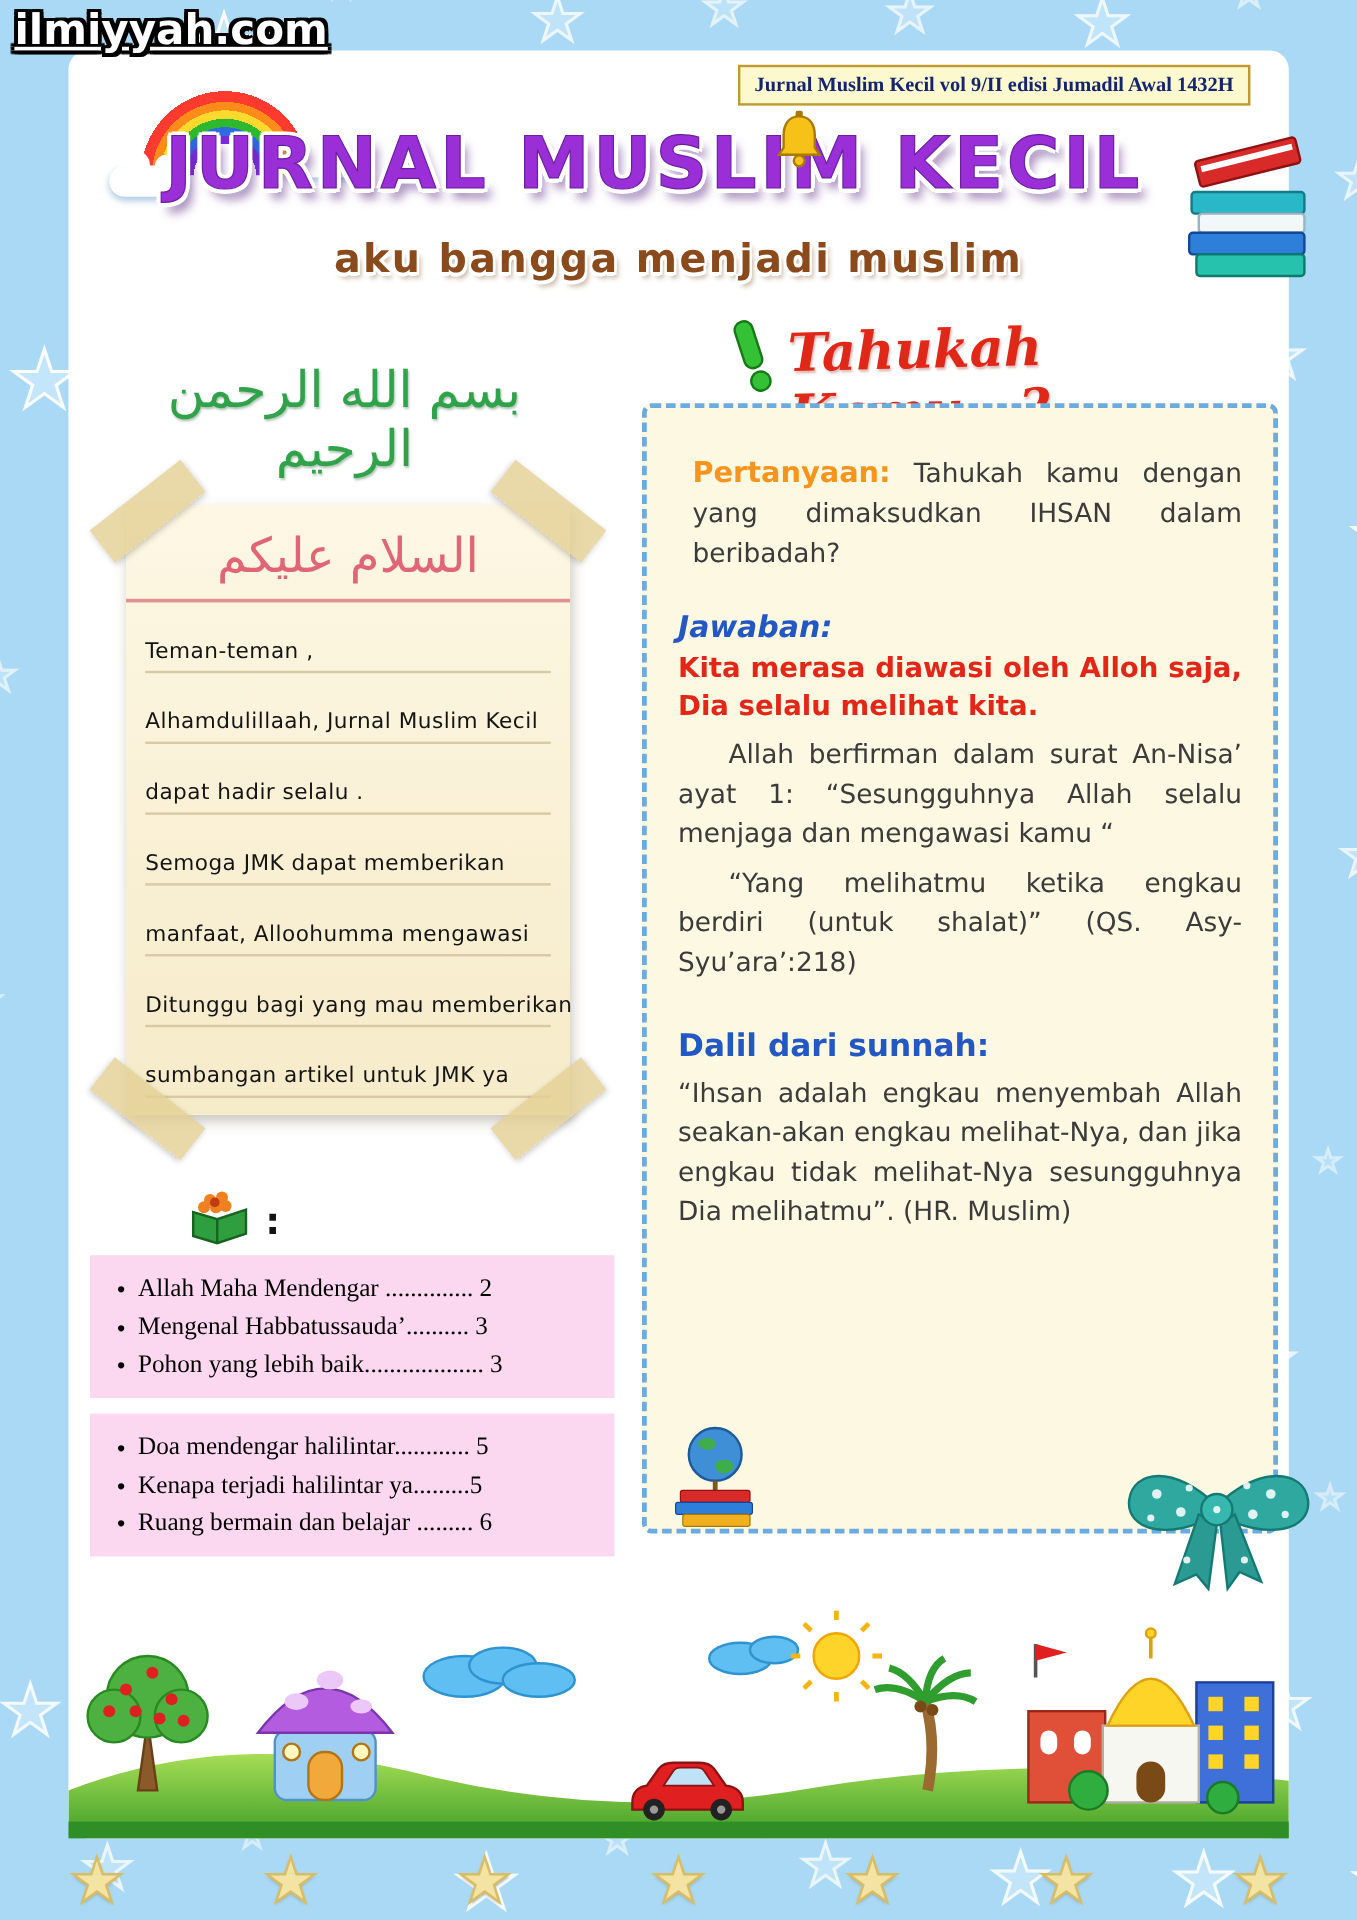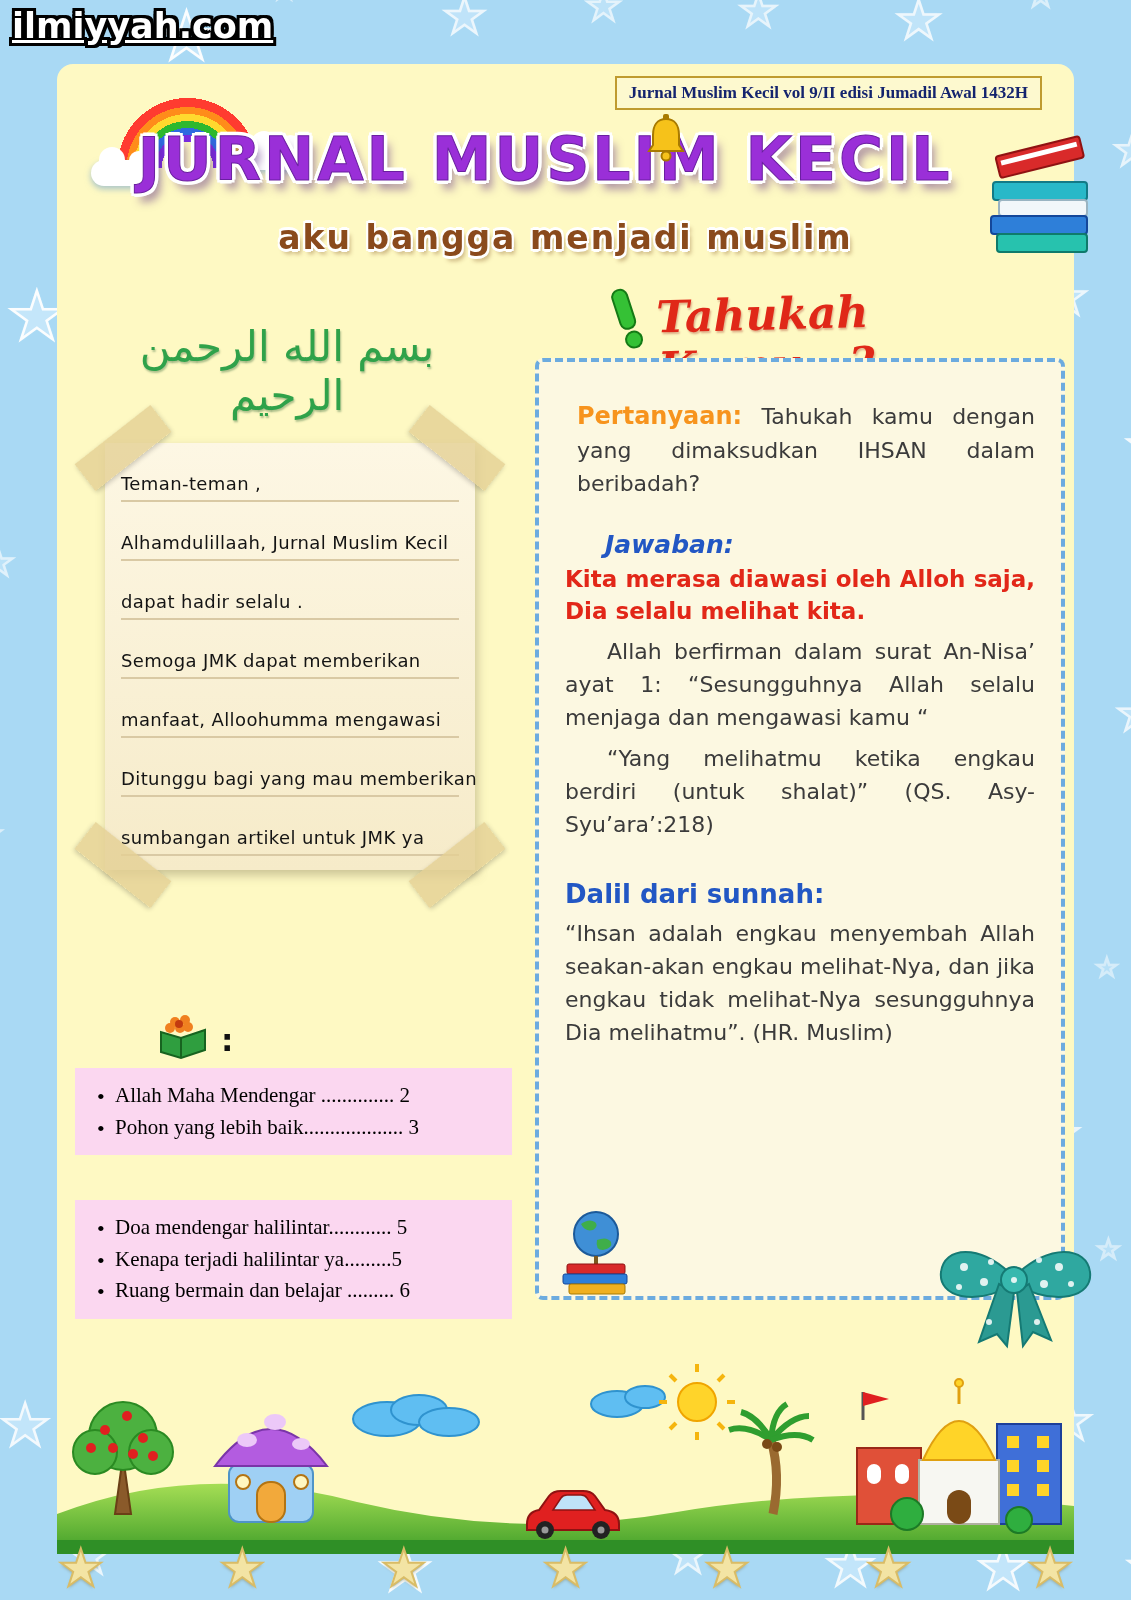--- a/index.html
+++ b/index.html
@@ -22,22 +22,22 @@
   
   .watermark {
     position: absolute; left: 12px; top: 6px; z-index: 6;
     font-size: 35px; font-weight: 800; color: #fff; text-decoration: underline;
     text-shadow: -3px -3px 0 #000, 3px -3px 0 #000, -3px 3px 0 #000, 3px 3px 0 #000,
                  0 3px 0 #000, 0 -3px 0 #000, 3px 0 0 #000, -3px 0 0 #000;
   }
 
   
   .panel {
-    position: absolute; left: 57px; top: 64px; width: 1017px; height: 1490px;
-    background: #fef9c3; border-radius: 16px; z-index: 2;
+    position: absolute; left: 57px; top: 42px; width: 1017px; height: 1490px;
+    background: #ffffff; border-radius: 16px; z-index: 2;
   }
 
   .volume-badge {
     position: absolute; top: 12px; right: 32px;
     background: var(--badge-bg, #fdf9cf); border: 2px solid #bf9b2f;
     color: #14246e; font: 700 17px "Liberation Serif", serif;
     padding: 5px 12px; z-index: 3;
   }
 
   
@@ -132,21 +132,21 @@
   }
 
   .qa-box {
     position: absolute; left: 478px; top: 294px; width: 530px; height: 942px;
     background: var(--qa-box-bg, #fcf8e1);
     border: 4px dashed var(--qa-border-blue, #6cabdf); border-radius: 8px;
     padding: 36px 26px 20px;
   }
   .qa-q { font-size: 22px; line-height: 1.5; text-align: justify; color: #3b3b3b; margin-left: 12px; }
   .q-label { color: var(--label-orange, #f7941d); font-weight: 700; font-size: 24px; }
-  .a-label { display: block; margin-top: 30px; color: var(--label-blue, #2257c4); font-weight: 700; font-style: italic; font-size: 25px; margin-left: 40px; }
+  .a-label { display: block; margin-top: 30px; color: var(--label-blue, #2257c4); font-weight: 700; font-style: italic; font-size: 25px; }
   .qa-a { color: var(--answer-red, #e22718); font-weight: 700; font-size: 23px; line-height: 1.4; text-align: justify; margin-top: 4px; }
   .d-label { display: block; margin-top: 38px; color: var(--label-blue, #2257c4); font-weight: 700; font-size: 26px; }
   .qa-p { font-size: 22px; line-height: 1.5; text-align: justify; color: #3b3b3b; margin-top: 8px; text-indent: 42px; }
   .qa-p.noindent { text-indent: 0; }
 
   .globe-books-icon { position: absolute; left: 500px; top: 1142px; }
   .bow-graphic { position: absolute; left: 862px; top: 1158px; z-index: 3; }
 
   
   .footer-art { position: absolute; left: 0; top: 1300px; width: 1017px; height: 190px; }
@@ -296,20 +296,23 @@
       <div class="journal-subtitle">aku bangga menjadi muslim</div>
     </div>
 
     <div class="bismillah">بسم الله الرحمن الرحيم</div>
 
     <div class="note">
       <div class="tape tape-tl"></div>
       <div class="tape tape-tr"></div>
       <div class="tape tape-bl"></div>
       <div class="tape tape-br"></div>
+      <div class="note-head">
+        <div class="note-greeting">السلام عليكم</div>
+      </div>
       <div class="note-body">
         <div class="note-line">Teman-teman ,</div>
         <div class="note-line">Alhamdulillaah, Jurnal Muslim Kecil</div>
         <div class="note-line">dapat hadir selalu .</div>
         <div class="note-line">Semoga JMK dapat memberikan</div>
         <div class="note-line">manfaat, Alloohumma mengawasi</div>
         <div class="note-line">Ditunggu bagi yang mau memberikan</div>
         <div class="note-line">sumbangan artikel untuk JMK ya</div>
       </div>
     </div>
@@ -326,20 +329,21 @@
           <circle cx="33" cy="15" r="5" fill="#f08020"></circle>
             <circle cx="24" cy="12" r="4" fill="#c23a10"></circle>
         </svg>
       </span>
       <span class="toc-colon">:</span>
     </div>
 
     <div class="toc-box toc-box-1">
       <ul>
         <li><span>Allah Maha Mendengar</span><span>  ..............</span><span> 2</span></li>
+        <li><span>Mengenal Habbatussauda’</span><span>..........</span><span> 3</span></li>
         <li><span>Pohon yang lebih baik</span><span>...................</span><span> 3</span></li>
       </ul>
     </div>
 
     <div class="toc-box toc-box-2">
       <ul>
         <li><span>Doa mendengar halilintar</span><span>............</span><span> 5</span></li>
         <li><span>Kenapa terjadi halilintar ya</span><span>.........</span><span>5</span></li>
         <li><span>Ruang bermain dan belajar</span><span> .........</span><span> 6</span></li>
       </ul>

